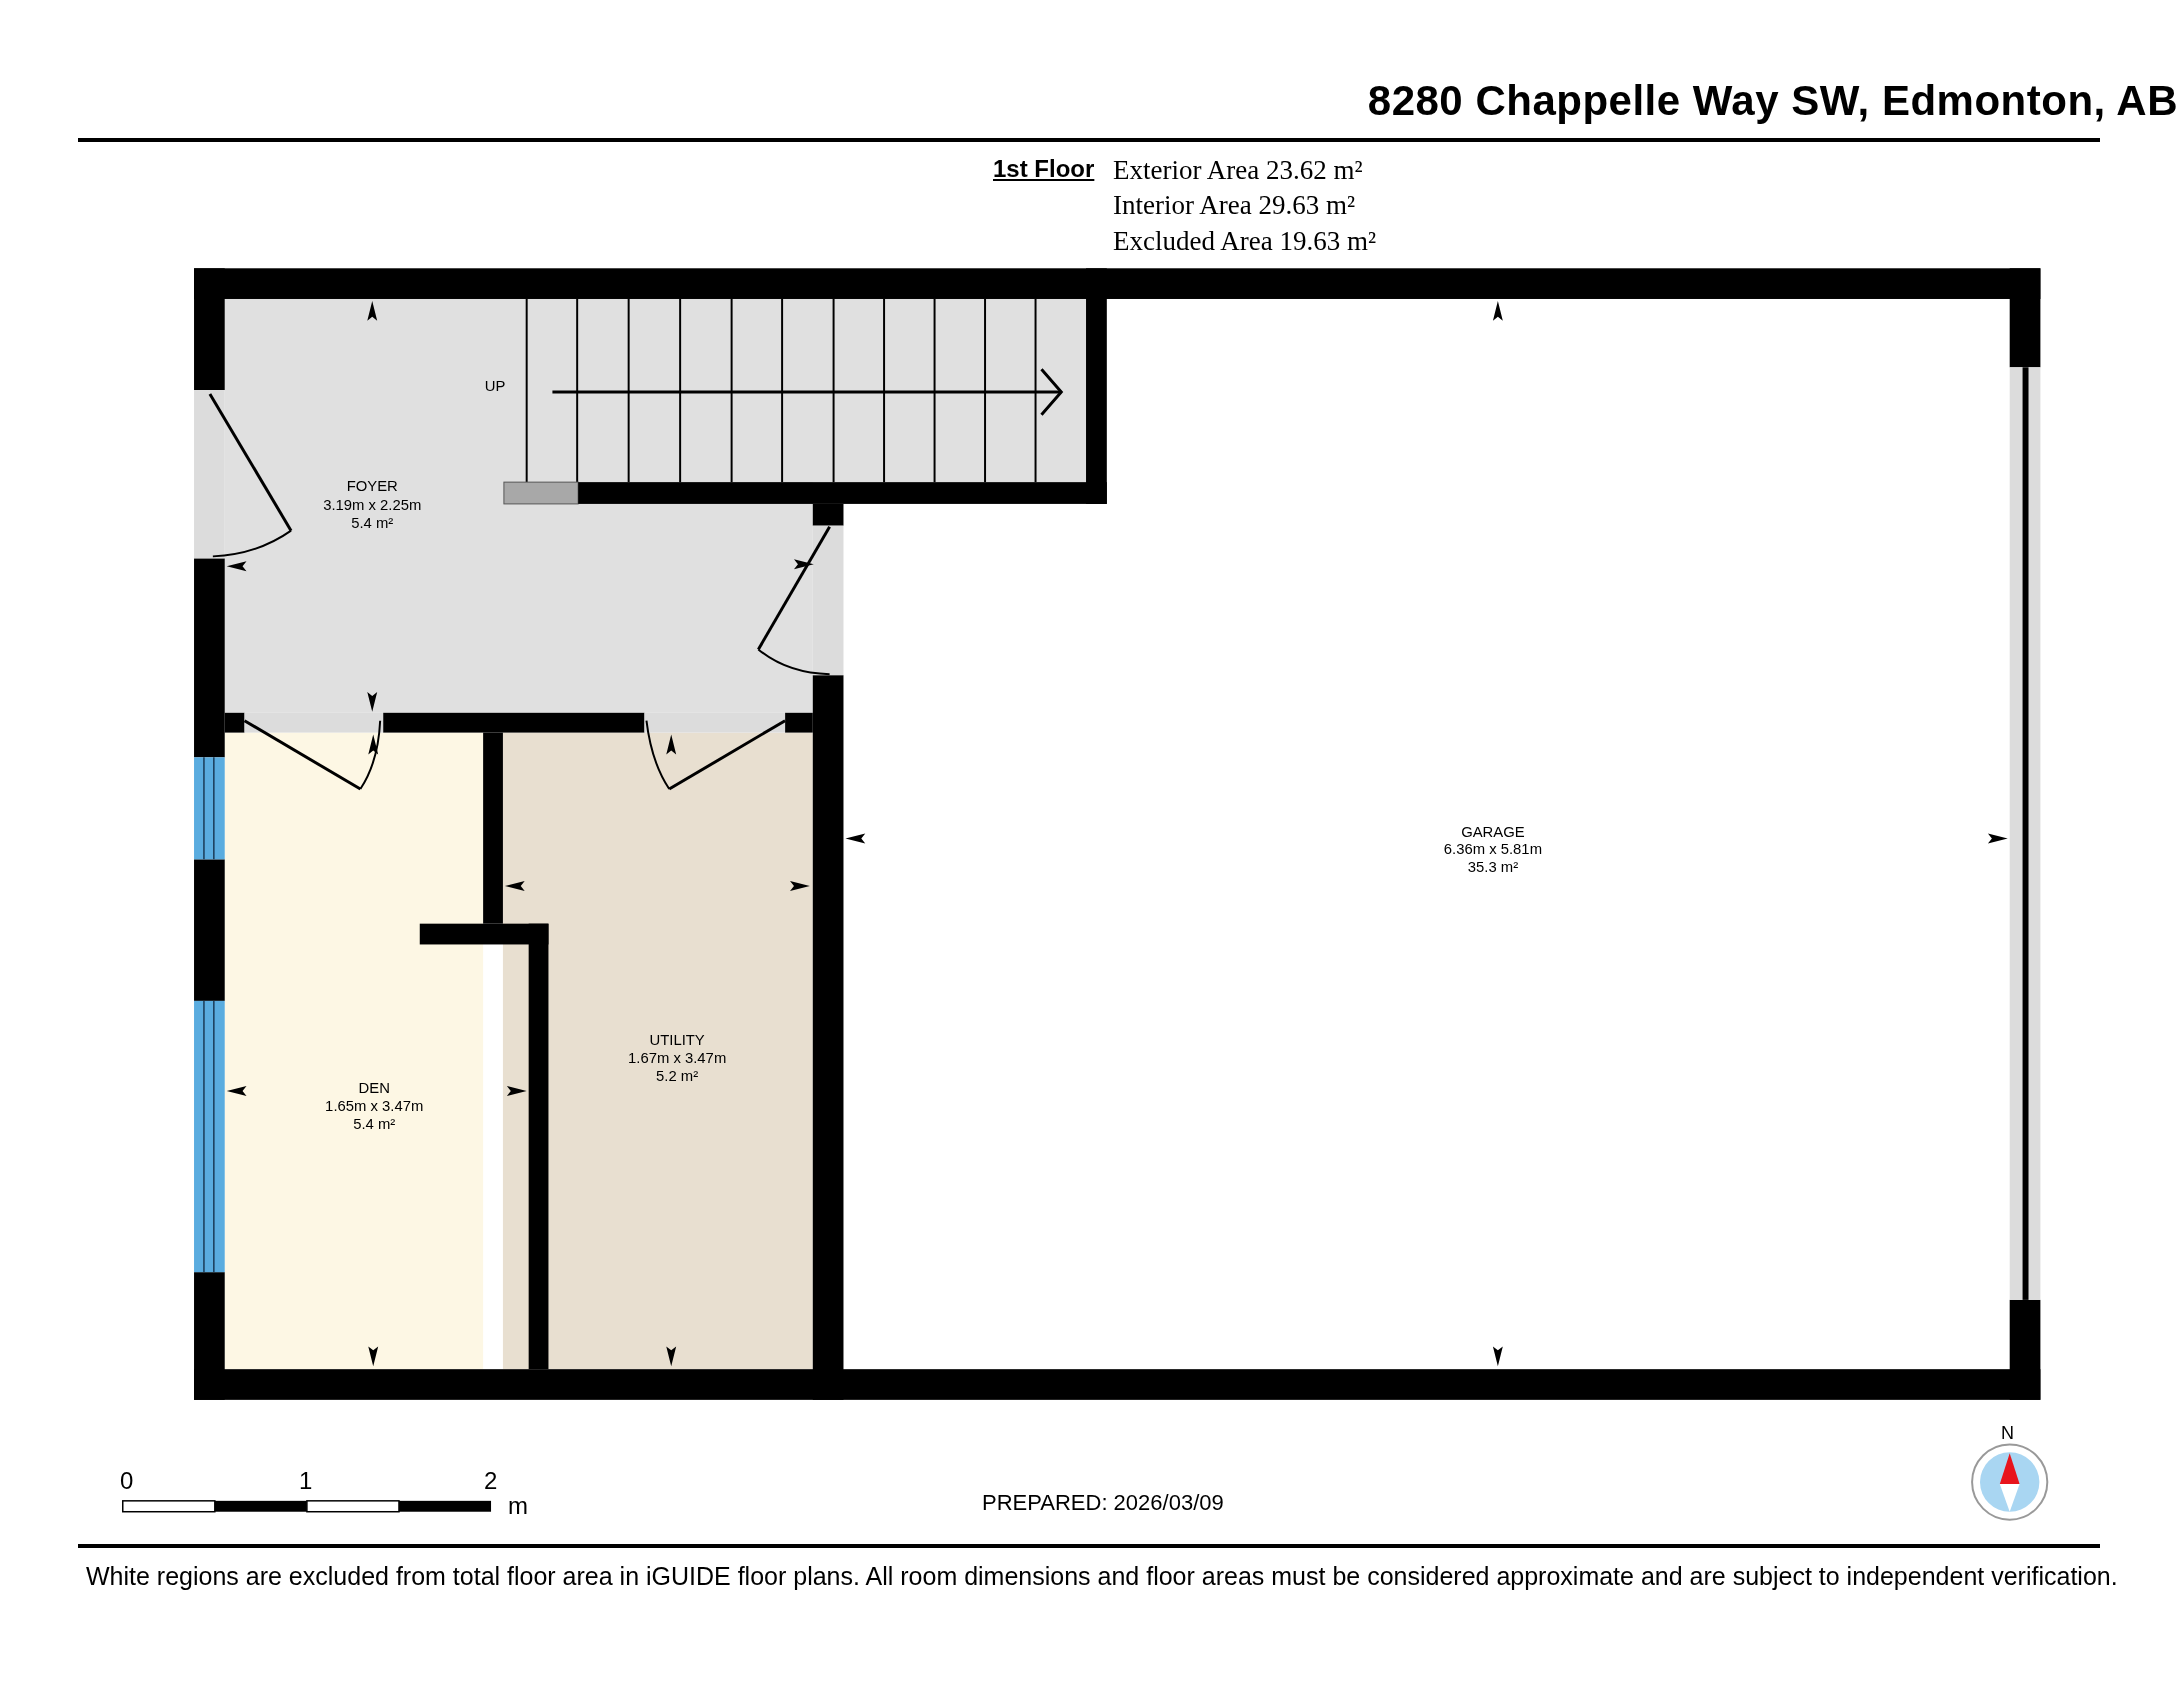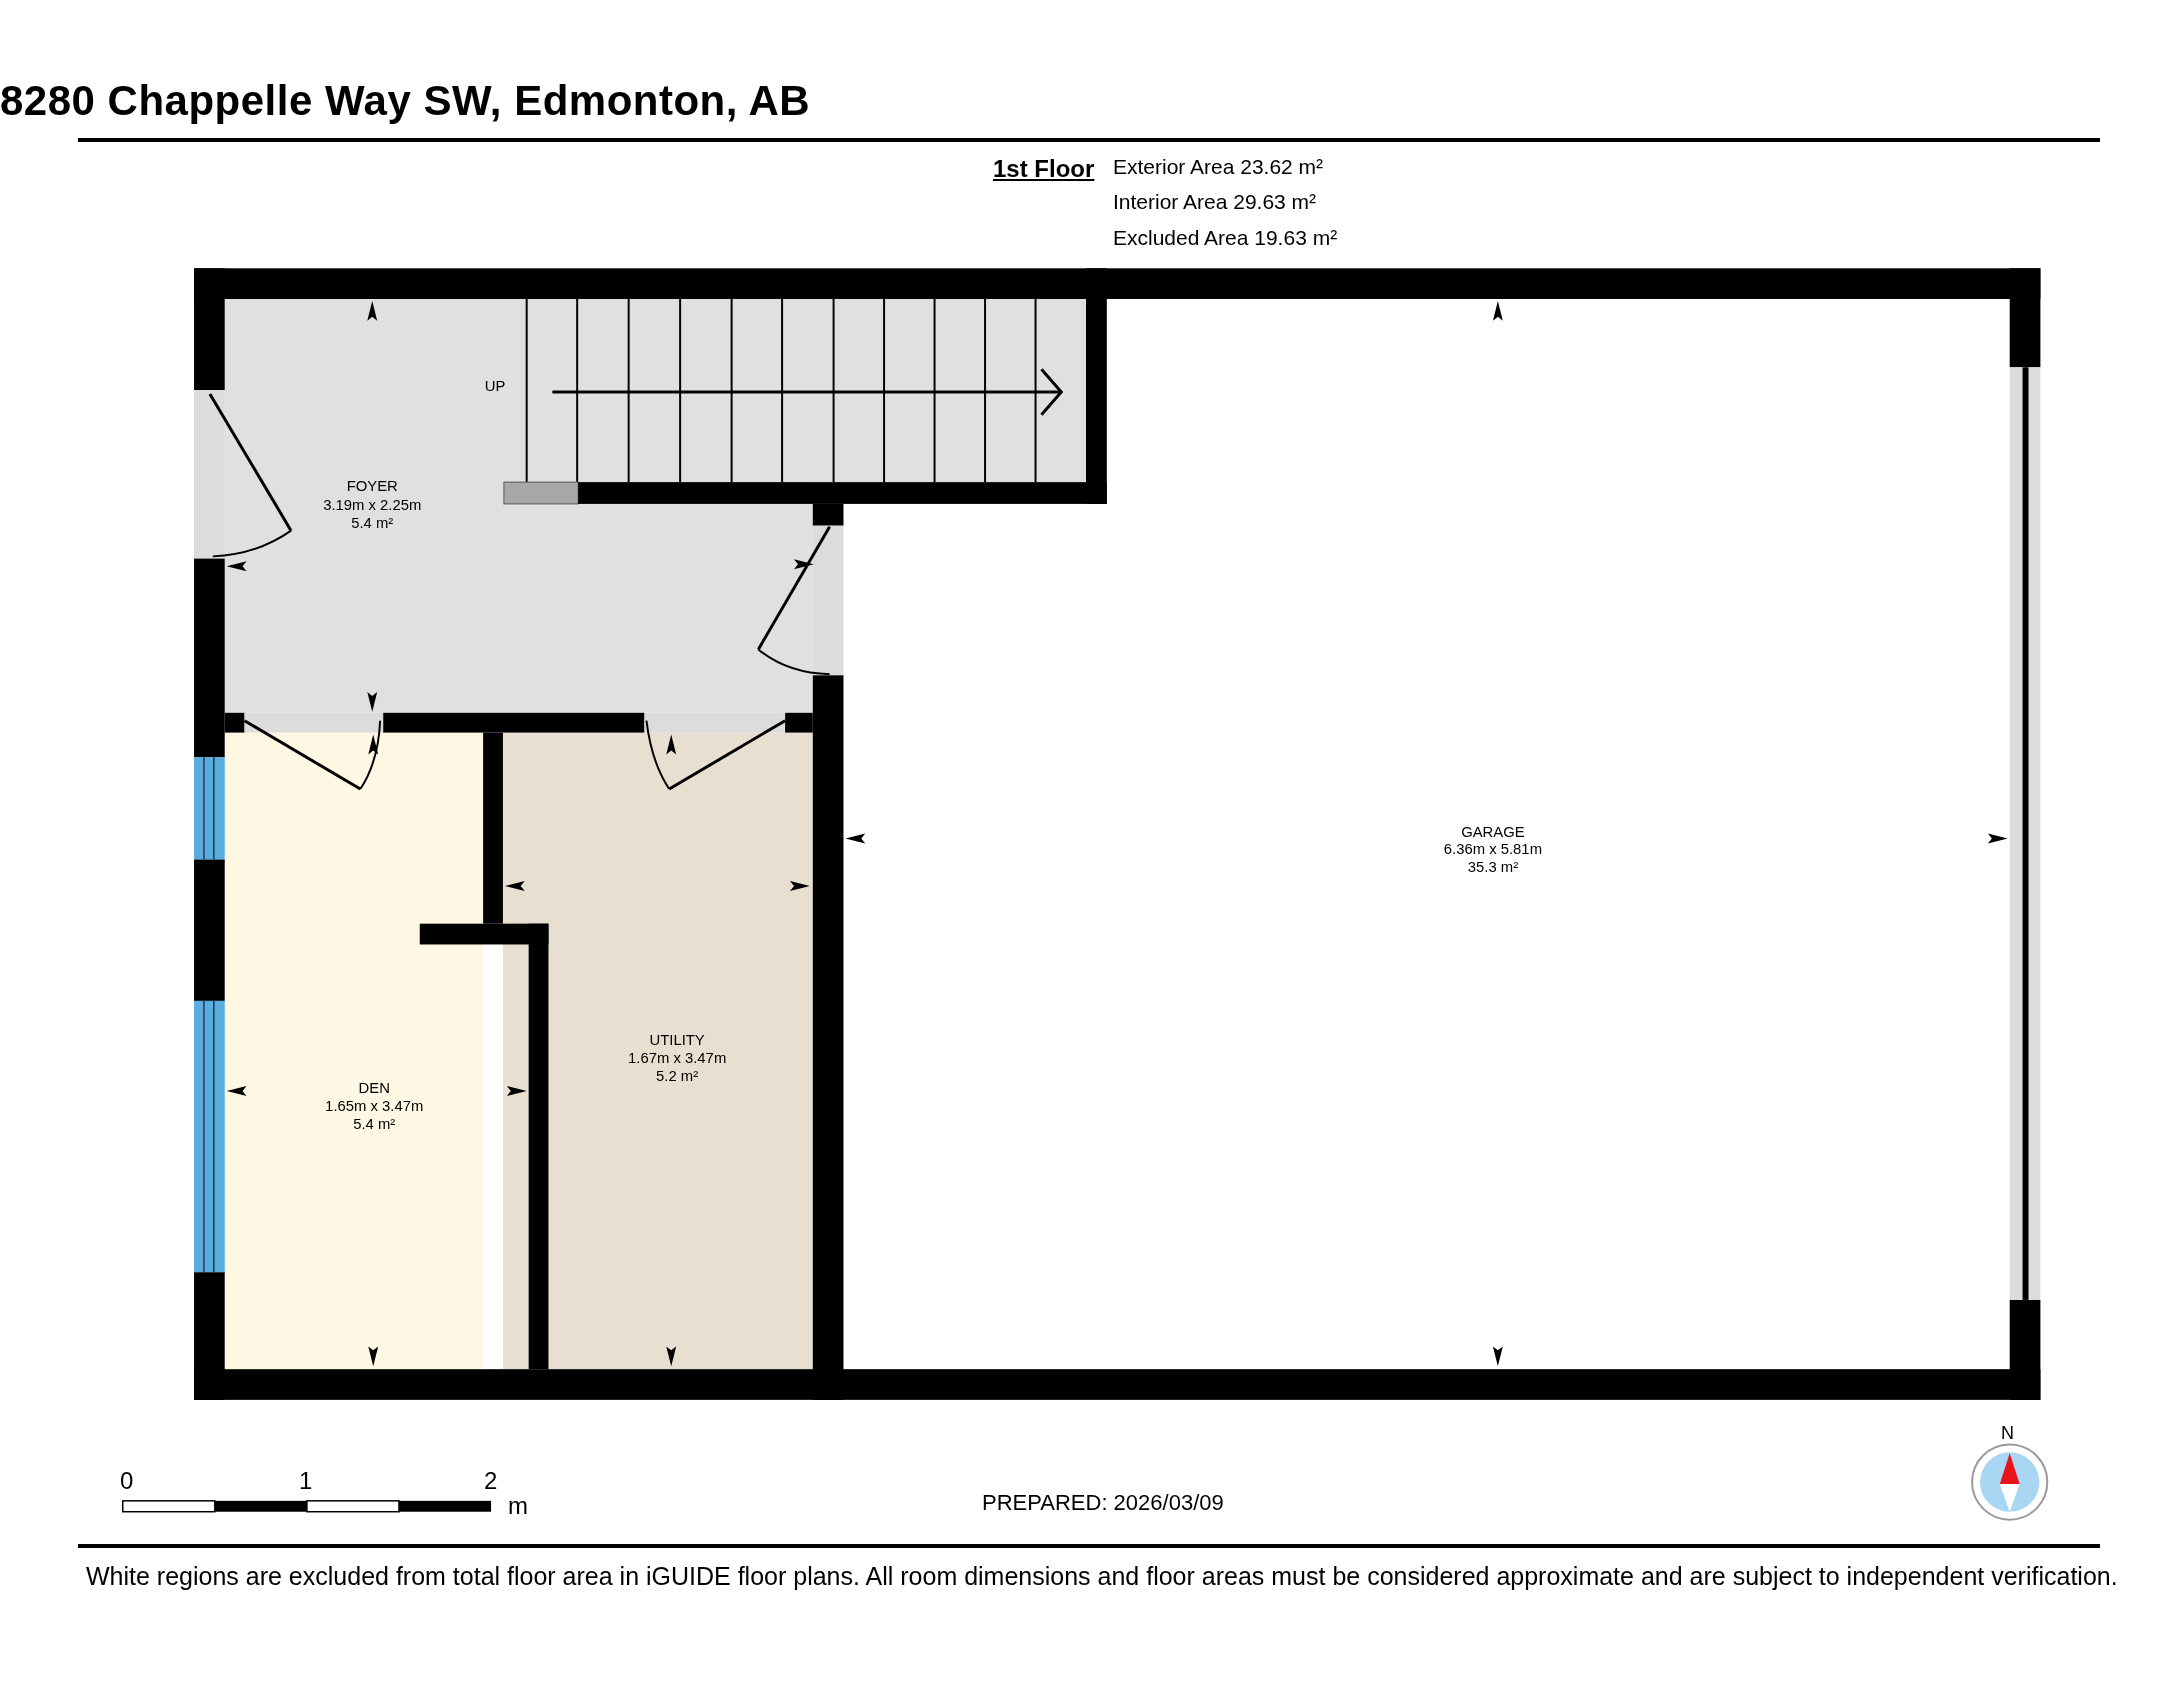--- a/index.html
+++ b/index.html
@@ -1,22 +1,22 @@
 <!DOCTYPE html>
 <html><head>
 <meta charset="utf-8">
 <style>
   html, body { margin:0; padding:0; background:#fff; }
   body { width:2178px; height:1683px; position:relative; overflow:hidden; font-family:"Liberation Sans", sans-serif; color:#000; }
-  .title { position:absolute; left:0; width:2178px; top:77px; text-align:left; font-size:42px; font-weight:bold; letter-spacing:0.5px; }
+  .title { position:absolute; left:0; width:2178px; top:77px; text-align:right; font-size:42px; font-weight:bold; letter-spacing:0.5px; }
   .rule { position:absolute; left:78px; width:2022px; background:#000; }
   .rule.top { top:138px; height:4px; }
   .rule.bot { top:1544px; height:4px; }
   .floor-label { position:absolute; left:993px; top:155px; font-size:24px; font-weight:bold;text-decoration:underline; }
-  .area-line { position:absolute; left:1113px; font-size:21px; }
+  .area-line { position:absolute; left:1113px; font-size:27px;font-family:Liberation Serif, serif; }
   .plan { position:absolute; left:0; top:0; }
   .room-text { font-family:"Liberation Sans", sans-serif; font-size:15px; text-anchor:middle; fill:#000; }
   .scale-label { position:absolute; font-size:24px; top:1467px; }
   .prepared { position:absolute; left:982px; top:1490px; font-size:22px; }
   .disclaimer { position:absolute; left:86px; top:1562px; font-size:25px; white-space:nowrap; }
   .compass-n { position:absolute; left:2001px; top:1423px; font-size:18px; }
 </style>
 </head>
 <body>
 

